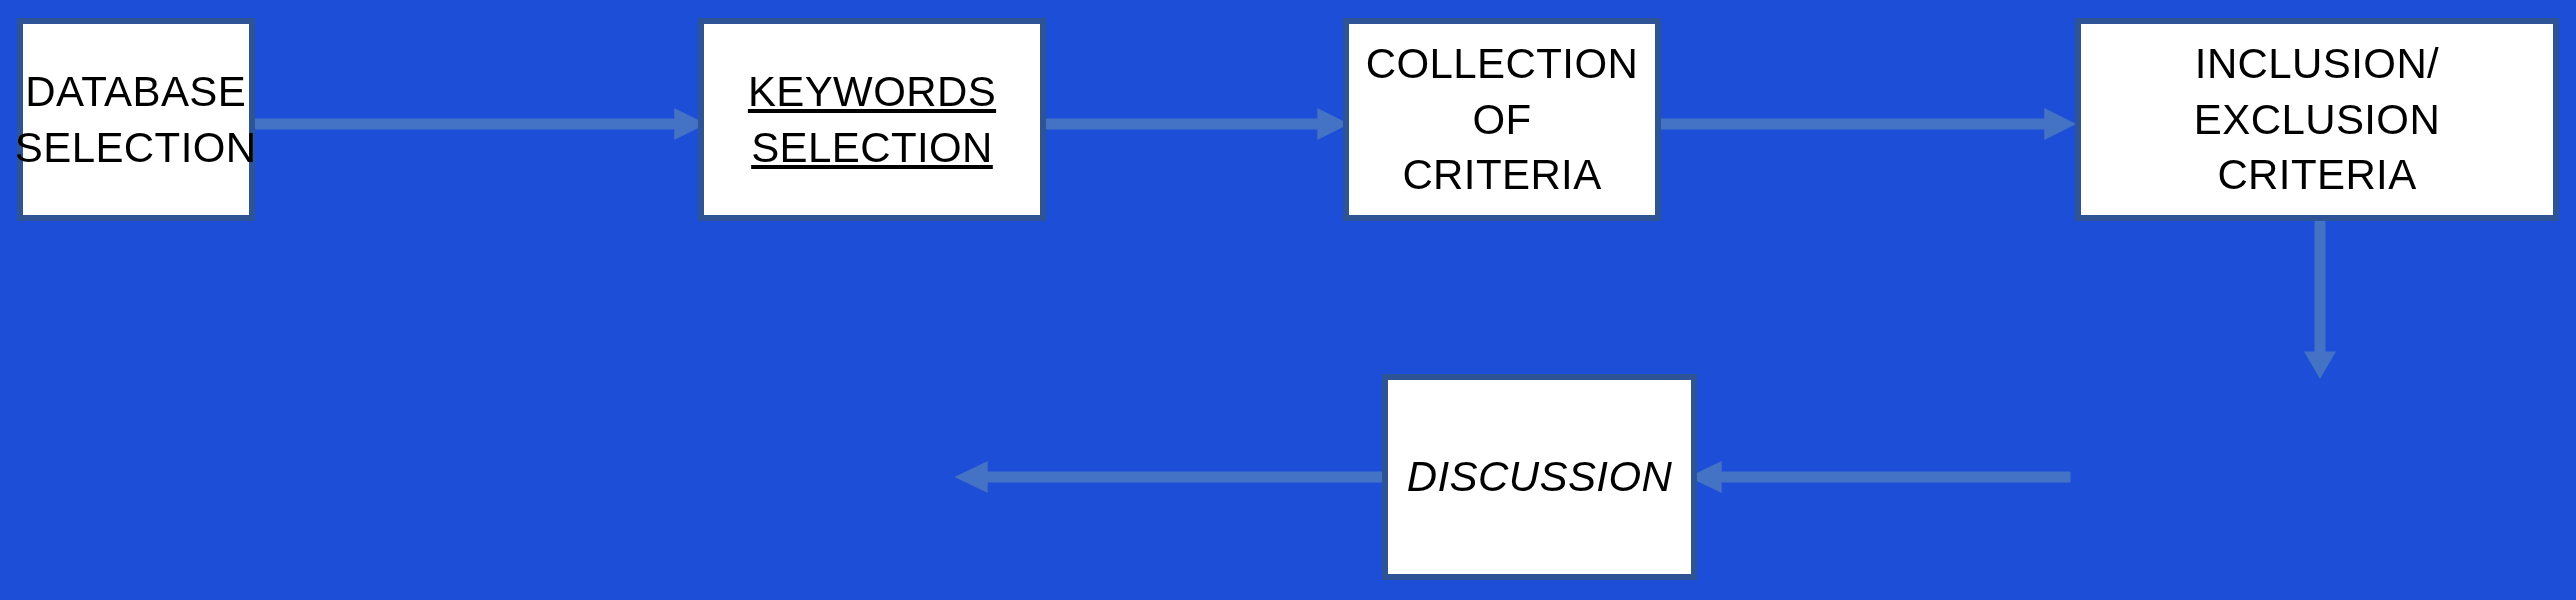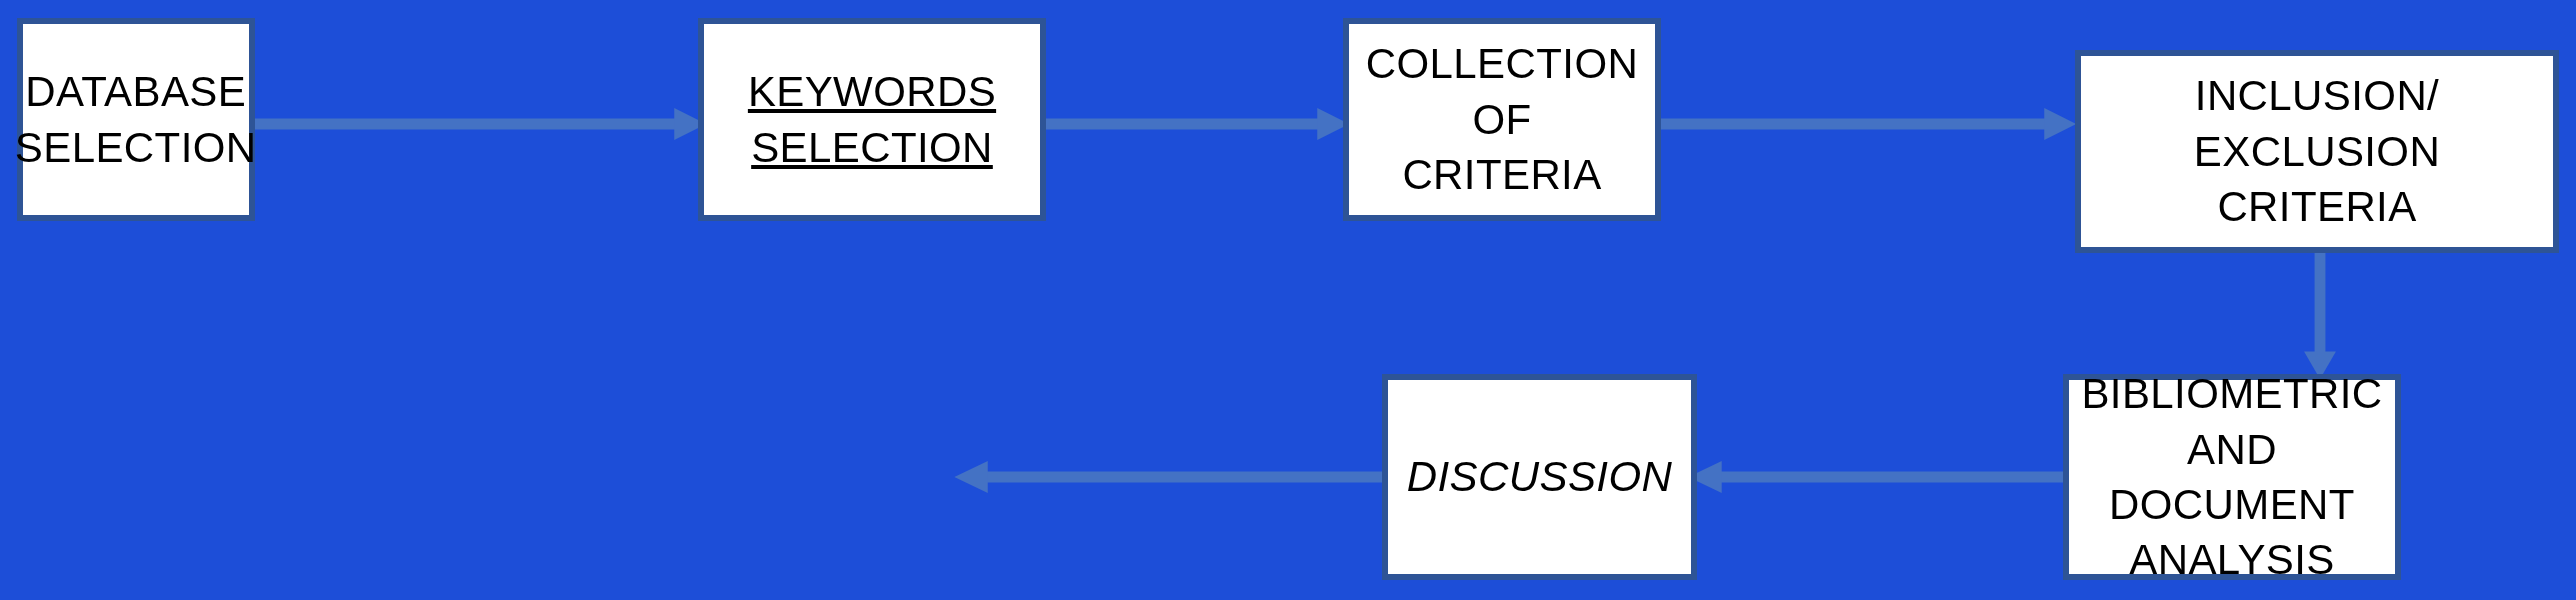--- a/index.html
+++ b/index.html
@@ -103,31 +103,26 @@
   <div class="node" style="left:698px; top:18px; width:348px; height:203px;text-decoration:underline;">
     <div class="label">KEYWORDS
 SELECTION</div>
   </div>
 
   <div class="node" style="left:1343px; top:18px; width:318px; height:203px;">
     <div class="label">COLLECTION OF
 CRITERIA</div>
   </div>
 
-  <div class="node" style="left:2075px; top:18px; width:484px; height:203px;margin-top:32px;">
+  <div class="node" style="left:2075px; top:18px; width:484px; height:203px;">
     <div class="label">INCLUSION/
 EXCLUSION
 CRITERIA</div>
   </div>
 
-  <div class="node" style="left:2063px; top:374px; width:338px; height:206px;">
-    <div class="label">BIBLIOMETRIC
-AND DOCUMENT
-ANALYSIS</div>
-  </div>
 
   <div class="node" style="left:1382px; top:374px; width:315px; height:206px;font-style:italic;">
     <div class="label">DISCUSSION</div>
   </div>
 
 
 </div>
 
 
 </body></html>

